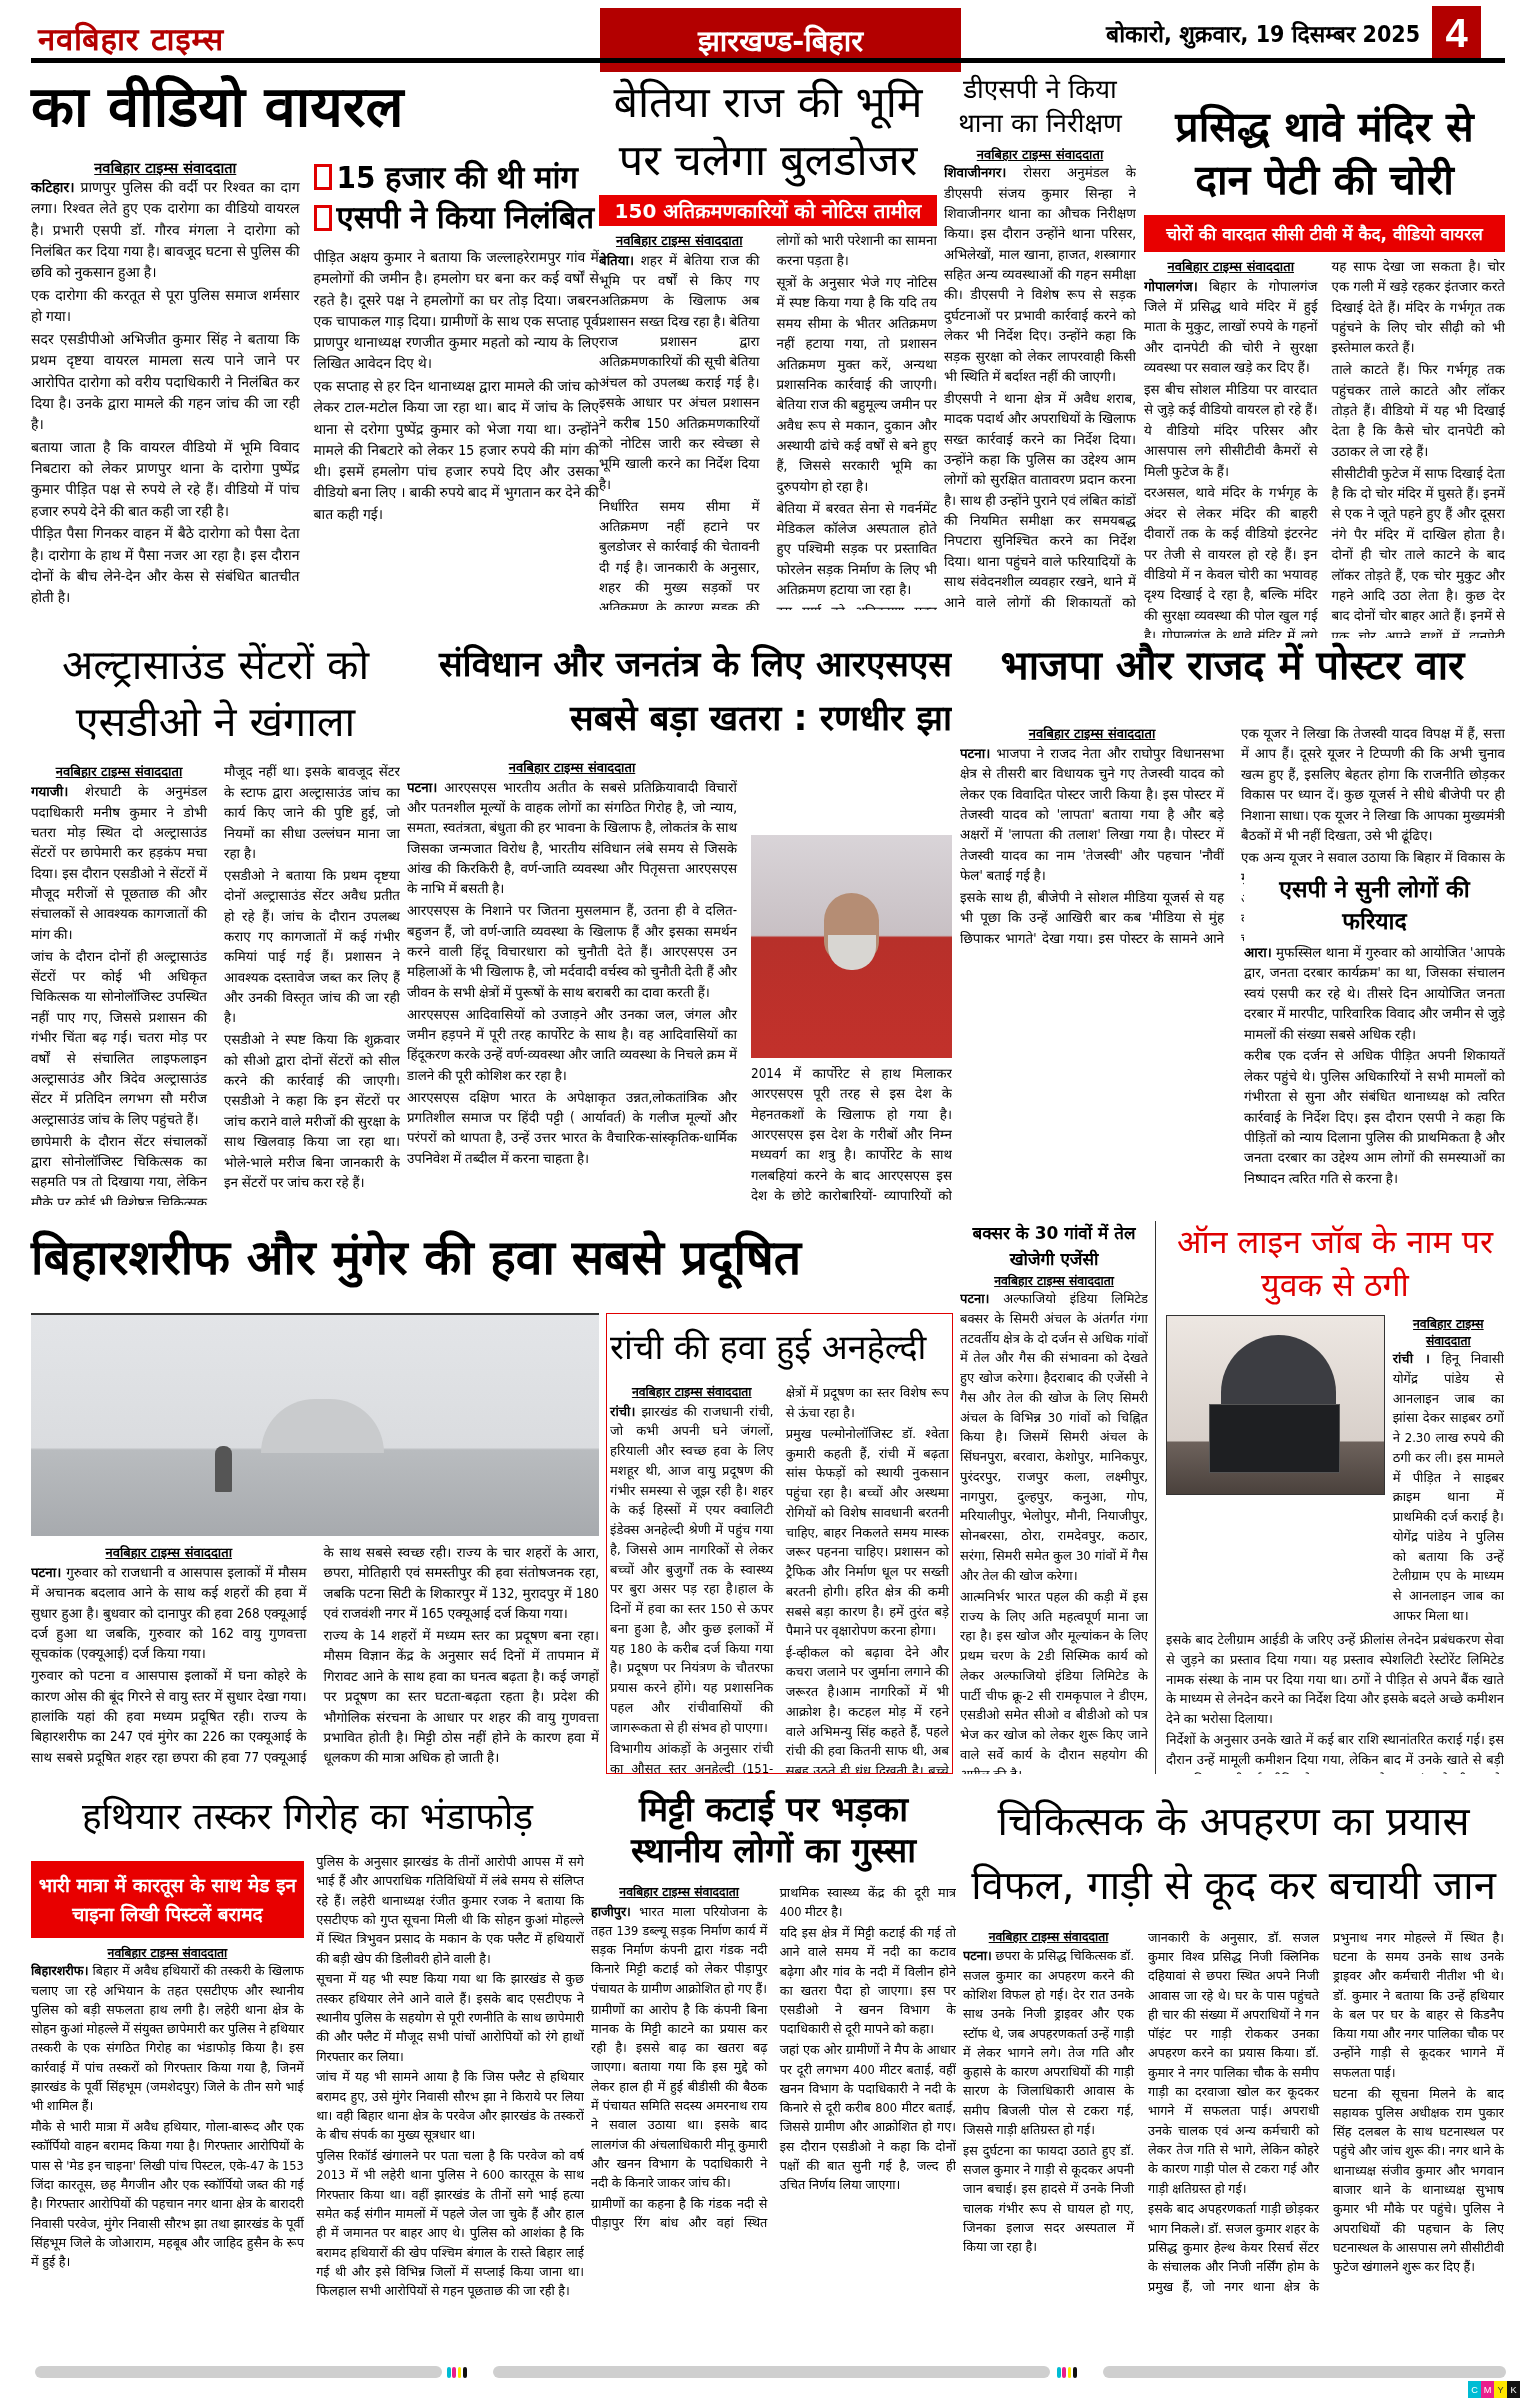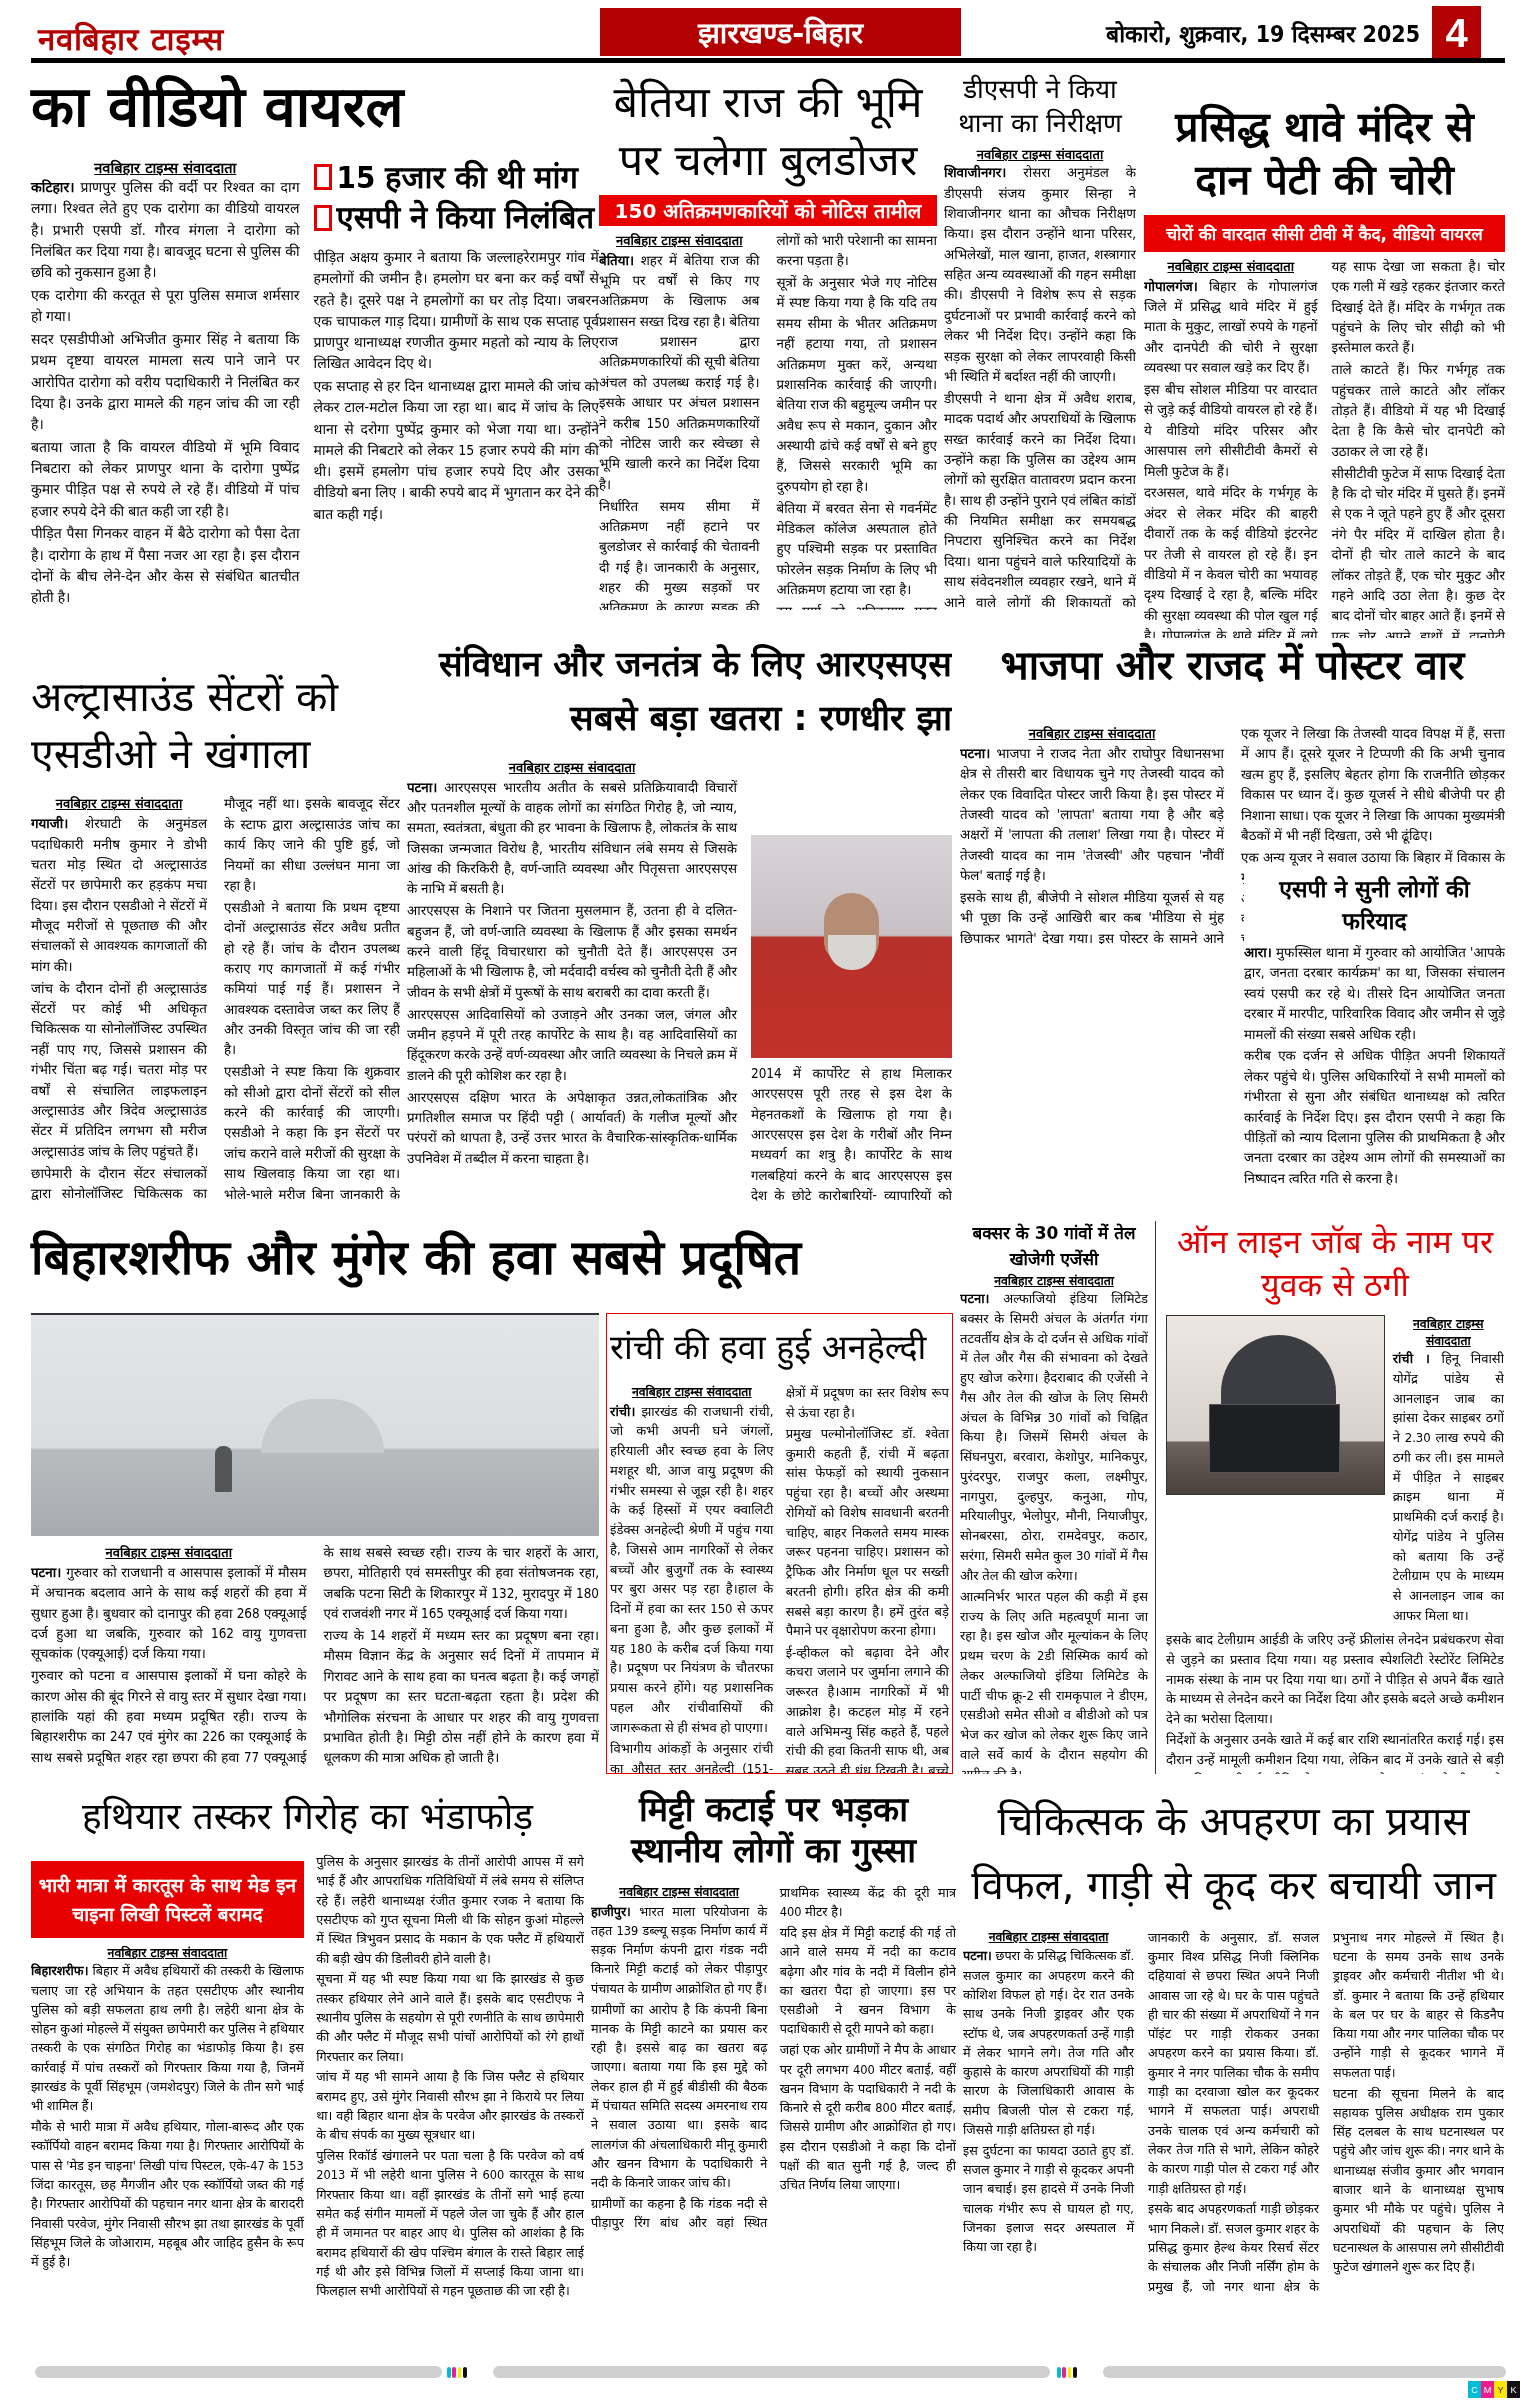--- a/index.html
+++ b/index.html
@@ -1,21 +1,21 @@
 <!DOCTYPE html>
 <html style="font-size:12.3px"><head>
 <meta charset="utf-8">
 <style>
   * { box-sizing: border-box; margin: 0; padding: 0; }
   html, body { width: 1535px; height: 2401px; background: #fff; overflow: hidden; }
   body { position: relative; font-family: "Liberation Sans", "DejaVu Sans", sans-serif; color: #000; }
   .abs { position: absolute; }
   
   .mast-name { left: 38px; top: 17px; font-size: 31px; font-weight: 700; color: #b30000; font-family: "DejaVu Sans", sans-serif; letter-spacing: 0.8px; }
-  .mast-section { left: 600px; top: 7.7px; width: 361px; height: 48px; background: #b30000; color: #fff; font-size: 29px; font-weight: 700; display: flex; align-items: center; justify-content: center; font-family: "DejaVu Sans", sans-serif; }
+  .mast-section { left: 600px; top: 7.7px; width: 361px; height: 64px; background: #b30000; color: #fff; font-size: 29px; font-weight: 700; display: flex; align-items: center; justify-content: center; font-family: "DejaVu Sans", sans-serif; }
   .mast-date { left: 1106px; top: 17px; font-size: 23px; font-weight: 700; font-family: "DejaVu Sans Condensed", "DejaVu Sans", sans-serif; }
   .mast-page { left: 1432px; top: 6.1px; width: 49px; height: 54px; background: #b30000; color: #fff; font-size: 40px; font-weight: 700; display: flex; align-items: center; justify-content: center; }
   .mast-rule { left: 31px; top: 58px; width: 1474px; height: 4.6px; background: #000; }
 
   .hl { font-family: "DejaVu Sans", sans-serif; font-weight: 700; line-height: 1.15; color: #000; }
   .hl-red { color: #e00000; font-weight: 400; }
   .sub-red { background: #e80000; color: #fff; font-weight: 700; font-family: "DejaVu Sans", sans-serif; display: flex; align-items: center; justify-content: center; text-align: center; margin-top: 9px; }
   .byline { font-size: 14.6px; font-weight: 700; text-decoration: underline; text-align: center; font-family: "DejaVu Sans", sans-serif; }
   .body { font-size: 14px; line-height: 1.52; text-align: justify; font-family: "DejaVu Sans Condensed", "DejaVu Sans", sans-serif; }
   .body p { margin-bottom: 1.5px; }
@@ -99,21 +99,21 @@
     <div class="byline" style="font-size:13px;">नवबिहार टाइम्स संवाददाता</div>
     <p><span class="dateline">गोपालगंज।</span> <span>बिहार के गोपालगंज जिले में प्रसिद्ध थावे मंदिर में हुई माता के मुकुट, लाखों रुपये के गहनों और दानपेटी की चोरी ने सुरक्षा व्यवस्था पर सवाल खड़े कर दिए हैं।</span></p>
     <p>इस बीच सोशल मीडिया पर वारदात से जुड़े कई वीडियो वायरल हो रहे हैं। ये वीडियो मंदिर परिसर और आसपास लगे सीसीटीवी कैमरों से मिली फुटेज के हैं।</p>
     <p>दरअसल, थावे मंदिर के गर्भगृह के अंदर से लेकर मंदिर की बाहरी दीवारों तक के कई वीडियो इंटरनेट पर तेजी से वायरल हो रहे हैं। इन वीडियो में न केवल चोरी का भयावह दृश्य दिखाई दे रहा है, बल्कि मंदिर की सुरक्षा व्यवस्था की पोल खुल गई है। गोपालगंज के थावे मंदिर में लगे सीसीटीवी की फुटेज से चोरी की वारदात को कैसे अंजाम दिया गया, यह साफ देखा जा सकता है। चोर एक गली में खड़े रहकर इंतजार करते दिखाई देते हैं। मंदिर के गर्भगृत तक पहुंचने के लिए चोर सीढ़ी को भी इस्तेमाल करते हैं।</p>
     <p>ताले काटते हैं। फिर गर्भगृह तक पहुंचकर ताले काटते और लॉकर तोड़ते हैं। वीडियो में यह भी दिखाई देता है कि कैसे चोर दानपेटी को उठाकर ले जा रहे हैं।</p>
     <p>सीसीटीवी फुटेज में साफ दिखाई देता है कि दो चोर मंदिर में घुसते हैं। इनमें से एक ने जूते पहने हुए हैं और दूसरा नंगे पैर मंदिर में दाखिल होता है। दोनों ही चोर ताले काटने के बाद लॉकर तोड़ते हैं, एक चोर मुकुट और गहने आदि उठा लेता है। कुछ देर बाद दोनों चोर बाहर आते हैं। इनमें से एक चोर अपने हाथों में दानपेटी उठाकर बाहर जाता दिखाई देता है।</p>
   </div>
 </section>
 
 <section class="abs" style="left:31px; top:637px; width:369px; height:568px; overflow:hidden;">
-  <div class="hl" style="font-size:41px; font-weight:400; line-height:1.4;margin-top:32px;">अल्ट्रासाउंड सेंटरों को एसडीओ ने खंगाला</div>
+  <div class="hl" style="font-size:41px; font-weight:400; text-align:center; line-height:1.4;">अल्ट्रासाउंड सेंटरों को एसडीओ ने खंगाला</div>
   <div class="body cols2" style="margin-top:10.7px; font-size:13.4px;">
     <div class="byline" style="font-size:13px;">नवबिहार टाइम्स संवाददाता</div>
     <p><span class="dateline">गयाजी।</span> <span>शेरघाटी के अनुमंडल पदाधिकारी मनीष कुमार ने डोभी चतरा मोड़ स्थित दो अल्ट्रासाउंड सेंटरों पर छापेमारी कर हड़कंप मचा दिया। इस दौरान एसडीओ ने सेंटरों में मौजूद मरीजों से पूछताछ की और संचालकों से आवश्यक कागजातों की मांग की।</span></p>
     <p>जांच के दौरान दोनों ही अल्ट्रासाउंड सेंटरों पर कोई भी अधिकृत चिकित्सक या सोनोलॉजिस्ट उपस्थित नहीं पाए गए, जिससे प्रशासन की गंभीर चिंता बढ़ गई। चतरा मोड़ पर वर्षों से संचालित लाइफलाइन अल्ट्रासाउंड और त्रिदेव अल्ट्रासाउंड सेंटर में प्रतिदिन लगभग सौ मरीज अल्ट्रासाउंड जांच के लिए पहुंचते हैं।</p>
     <p>छापेमारी के दौरान सेंटर संचालकों द्वारा सोनोलॉजिस्ट चिकित्सक का सहमति पत्र तो दिखाया गया, लेकिन मौके पर कोई भी विशेषज्ञ चिकित्सक मौजूद नहीं था। इसके बावजूद सेंटर के स्टाफ द्वारा अल्ट्रासाउंड जांच का कार्य किए जाने की पुष्टि हुई, जो नियमों का सीधा उल्लंघन माना जा रहा है।</p>
     <p>एसडीओ ने बताया कि प्रथम दृष्टया दोनों अल्ट्रासाउंड सेंटर अवैध प्रतीत हो रहे हैं। जांच के दौरान उपलब्ध कराए गए कागजातों में कई गंभीर कमियां पाई गई हैं। प्रशासन ने आवश्यक दस्तावेज जब्त कर लिए हैं और उनकी विस्तृत जांच की जा रही है।</p>
     <p>एसडीओ ने स्पष्ट किया कि शुक्रवार को सीओ द्वारा दोनों सेंटरों को सील करने की कार्रवाई की जाएगी। एसडीओ ने कहा कि इन सेंटरों पर जांच कराने वाले मरीजों की सुरक्षा के साथ खिलवाड़ किया जा रहा था। भोले-भाले मरीज बिना जानकारी के इन सेंटरों पर जांच करा रहे हैं।</p>
   </div>
 </section>
 

